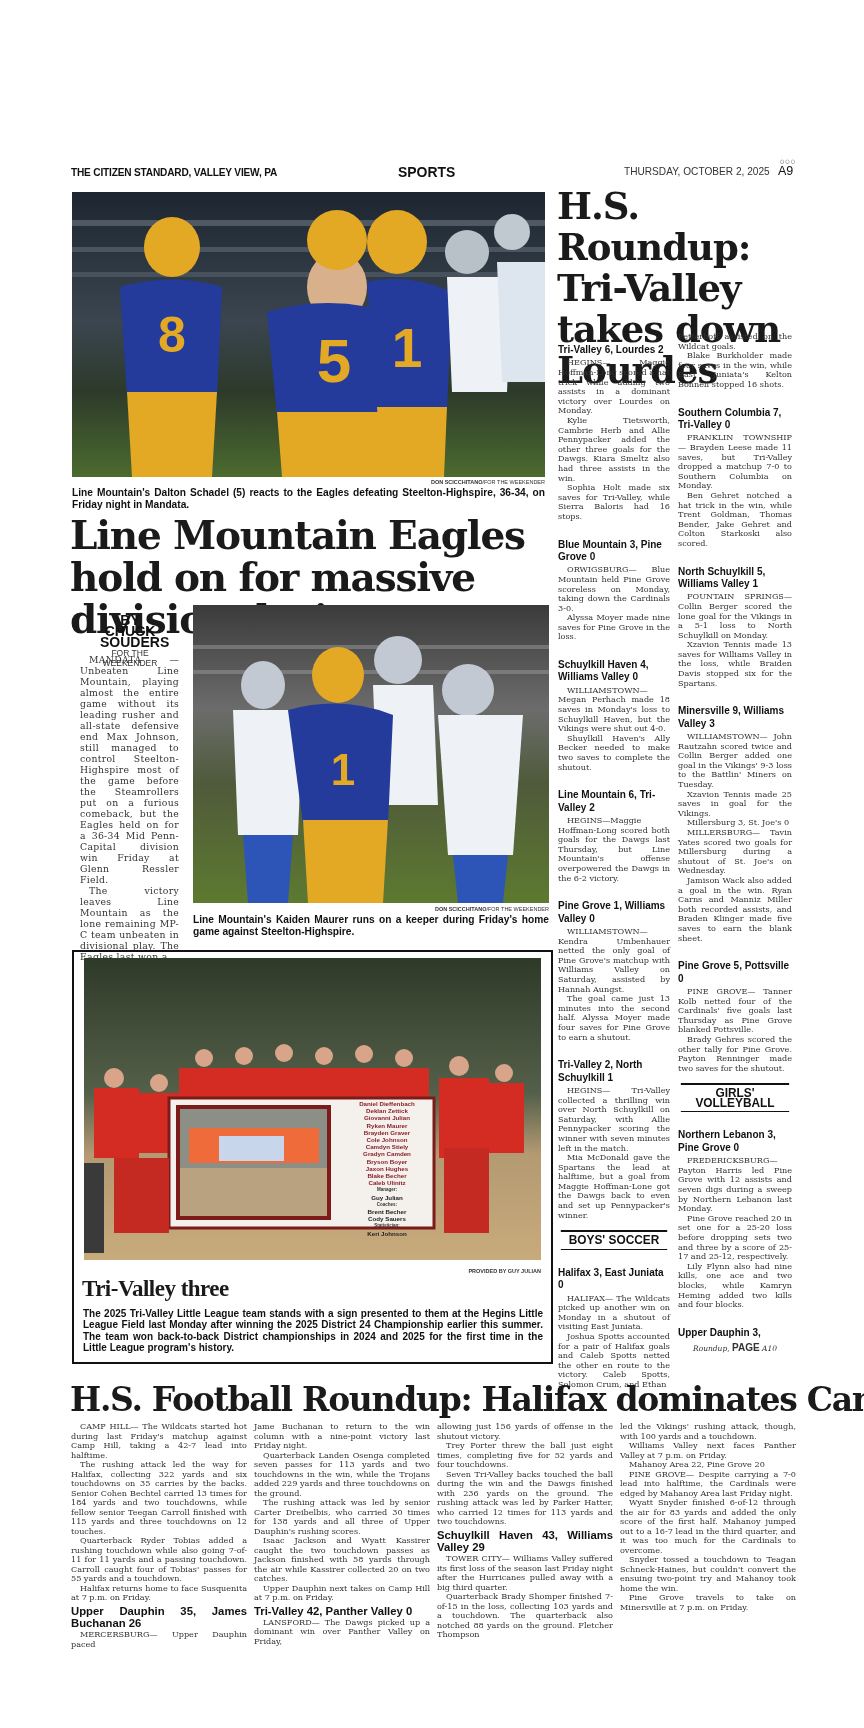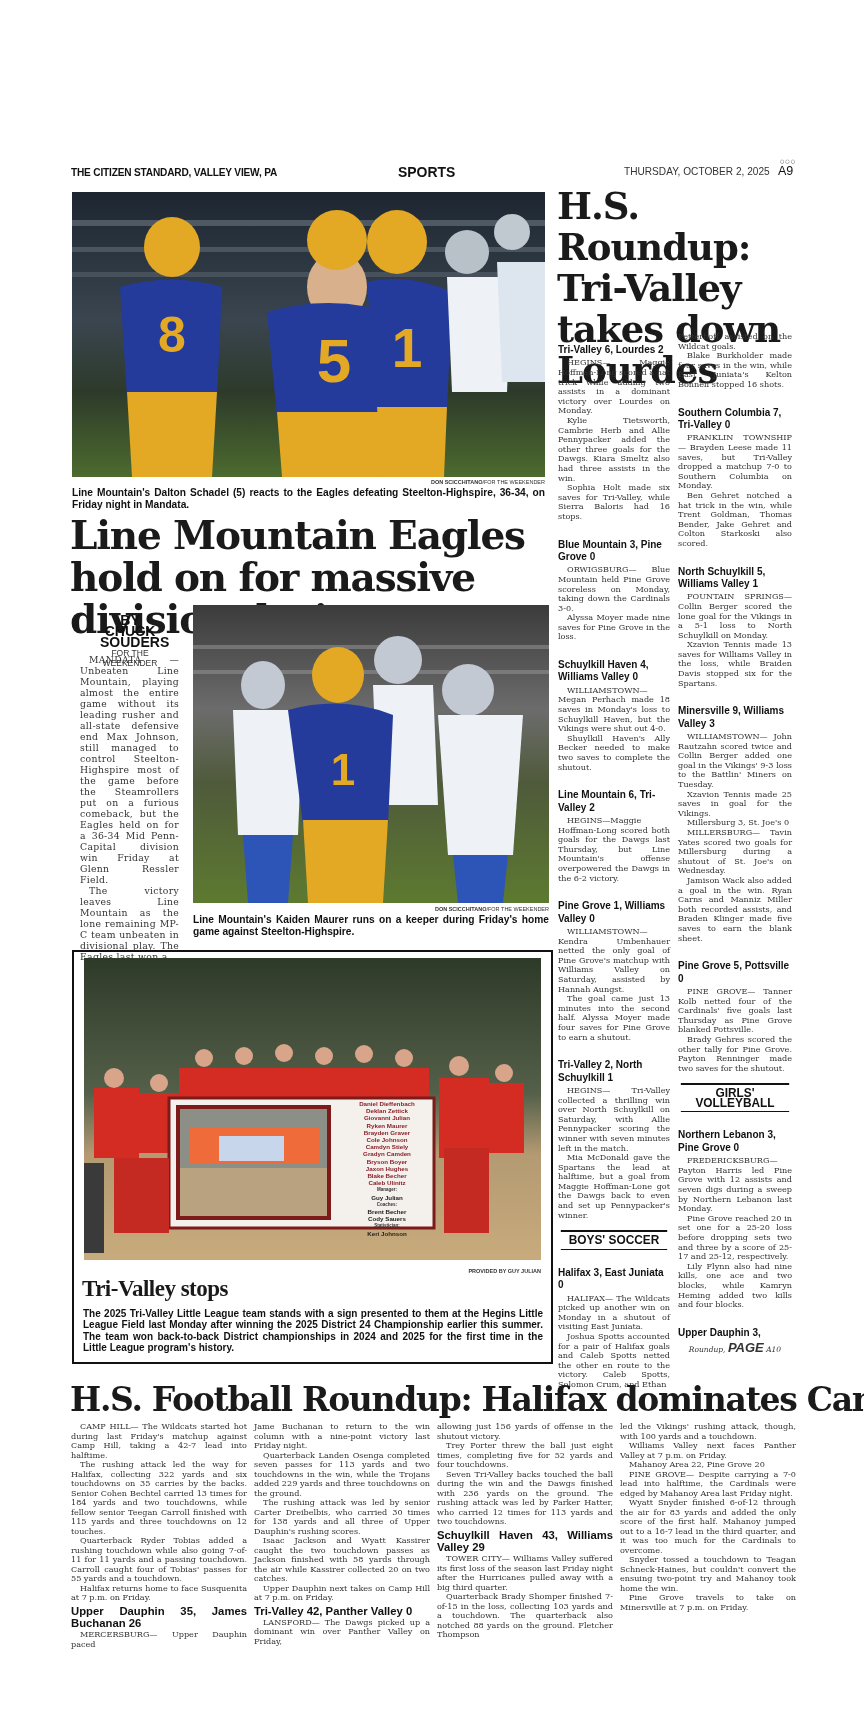--- a/index.html
+++ b/index.html
@@ -25,21 +25,21 @@
 
   .big-head { position: absolute; font-family: "DejaVu Serif", serif; font-weight: bold; color: #1a1a1a; letter-spacing: -1.2px; }
 
   
   .col { position: absolute; font-family: "DejaVu Serif", serif; font-size: 8.1px; line-height: 9.6px; color: #333; text-align: justify; }
   .col p { text-indent: 9px; }
   .col h4 { font-family: "Liberation Sans", sans-serif; font-weight: bold; font-size: 10px; line-height: 12.4px; color: #111; margin: 17px 0 2px; text-align: left; }
   .col .section { font-family: "Liberation Sans", sans-serif; font-weight: bold; font-size: 12.5px; text-align: center; border-top: 2.5px solid #111; border-bottom: 1px solid #111; padding: 4px 0 3px; margin: 10px 0 6px; color: #111; transform: scaleX(0.95); }
   .jump { text-align: center; font-size: 7.5px; margin-top: 4px; }
   .jump i { font-style: italic; }
-  .jump b { font-family: "Liberation Sans", sans-serif; font-weight: bold; font-size: 13px; font-style: italic; }
+  .jump b { font-family: "Liberation Sans", sans-serif; font-weight: bold; font-size: 10px; }
 
   .byline { position: absolute; text-align: center; font-family: "Liberation Sans", sans-serif; color: #111; }
   .byline .name { font-weight: bold; font-size: 14px; line-height: 11px; margin-top: 10px; }
   .byline .org { font-size: 8.5px; line-height: 10px; color: #333; }
 
   .lead-col { position: absolute; font-family: "DejaVu Serif", serif; font-size: 9.3px; line-height: 11px; color: #333; text-align: justify; letter-spacing: 0.3px; }
   .lead-col p { text-indent: 9px; }
 
   .boxed { position: absolute; border: 2.5px solid #111; }
 
@@ -208,21 +208,21 @@
   <div>Caleb Ulinitz</div>
   <div class="role">Manager:</div>
   <div class="staff">Guy Julian</div>
   <div class="role">Coaches:</div>
   <div class="staff">Brent Becher</div>
   <div class="staff">Cody Sauers</div>
   <div class="role">Statistician:</div>
   <div class="staff">Keri Johnson</div>
 </div>
 <div class="credit" style="left:350px;top:1268px;width:191px;font-weight:bold;">PROVIDED BY GUY JULIAN</div>
-<div class="big-head" style="left:82px;top:1276px;font-size:23px;line-height:26px;letter-spacing:-0.5px;font-family:'Liberation Serif',serif;">Tri-Valley stops</div>
+<div class="big-head" style="left:82px;top:1276px;font-size:23px;line-height:26px;letter-spacing:-0.5px;font-family:'Liberation Serif',serif;">Tri-Valley three</div>
 <div class="caption" style="left:83px;top:1308px;width:460px;font-size:10px;line-height:11.4px;">The 2025 Tri-Valley Little League team stands with a sign presented to them at the Hegins Little League Field last Monday after winning the 2025 District 24 Championship earlier this summer. The team won back-to-back District championships in 2024 and 2025 for the first time in the Little League program's history.</div>
 
 <div class="big-head" style="left:557px;top:186px;width:245px;font-size:37px;line-height:41px;letter-spacing:-1px;">H.S. Roundup: Tri-Valley takes down Lourdes</div>
 
 <div class="col" id="rcol1" style="left:558px;top:327px;width:112px;">
     <h4>Tri-Valley 6, Lourdes 2</h4>
     <p>HEGINS— Maggie Hoffman-Long scored a hat trick while adding two assists in a dominant victory over Lourdes on Monday.</p>
     <p>Kylie Tietsworth, Cambrie Herb and Allie Pennypacker added the other three goals for the Dawgs. Kiara Smeltz also had three assists in the win.</p>
     <p>Sophia Holt made six saves for Tri-Valley, while Sierra Baloris had 16 stops.</p>
     <h4>Blue Mountain 3, Pine Grove 0</h4>

